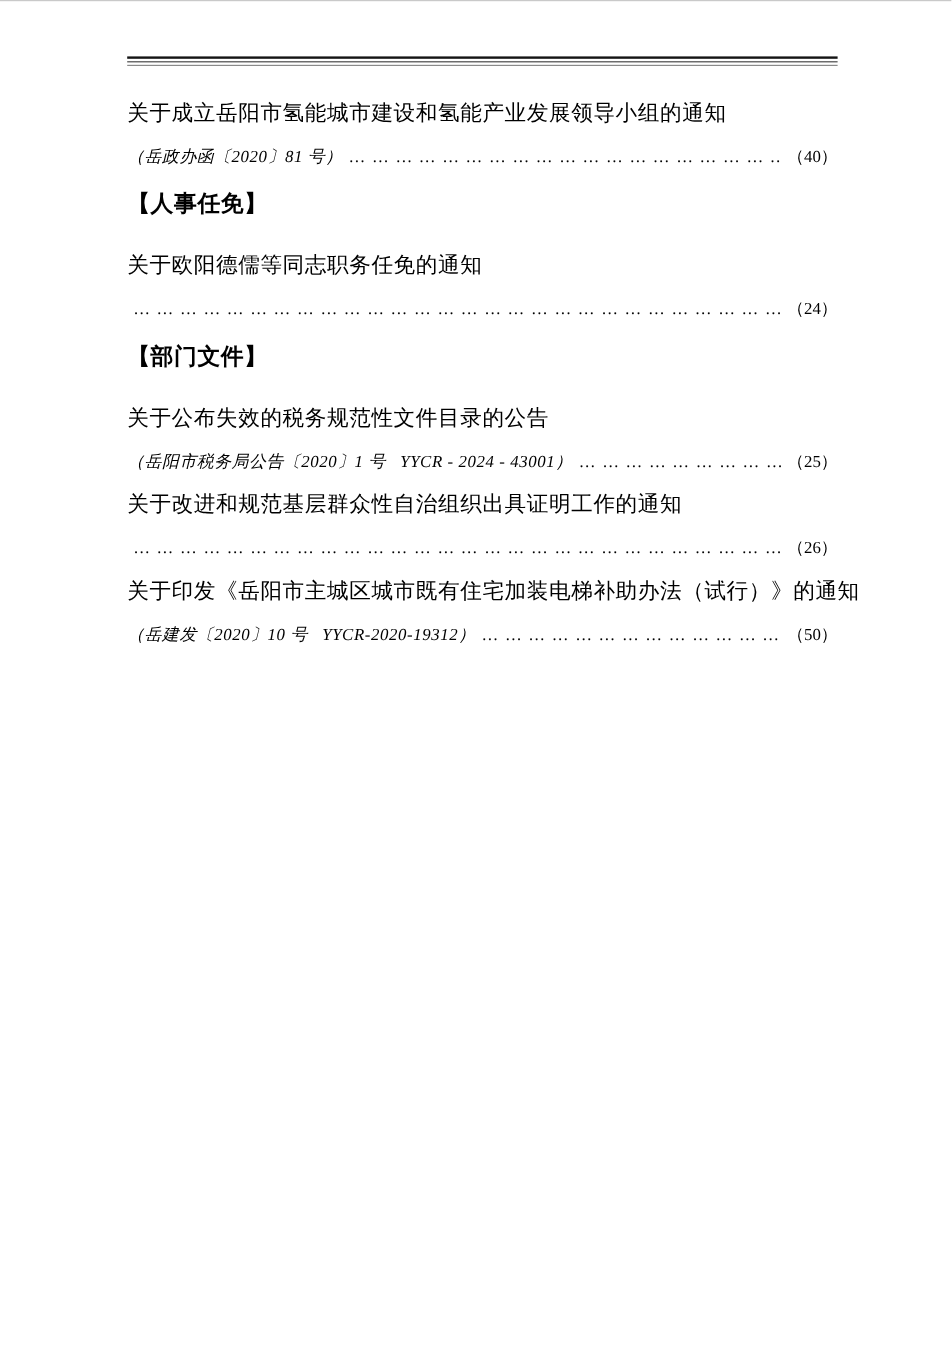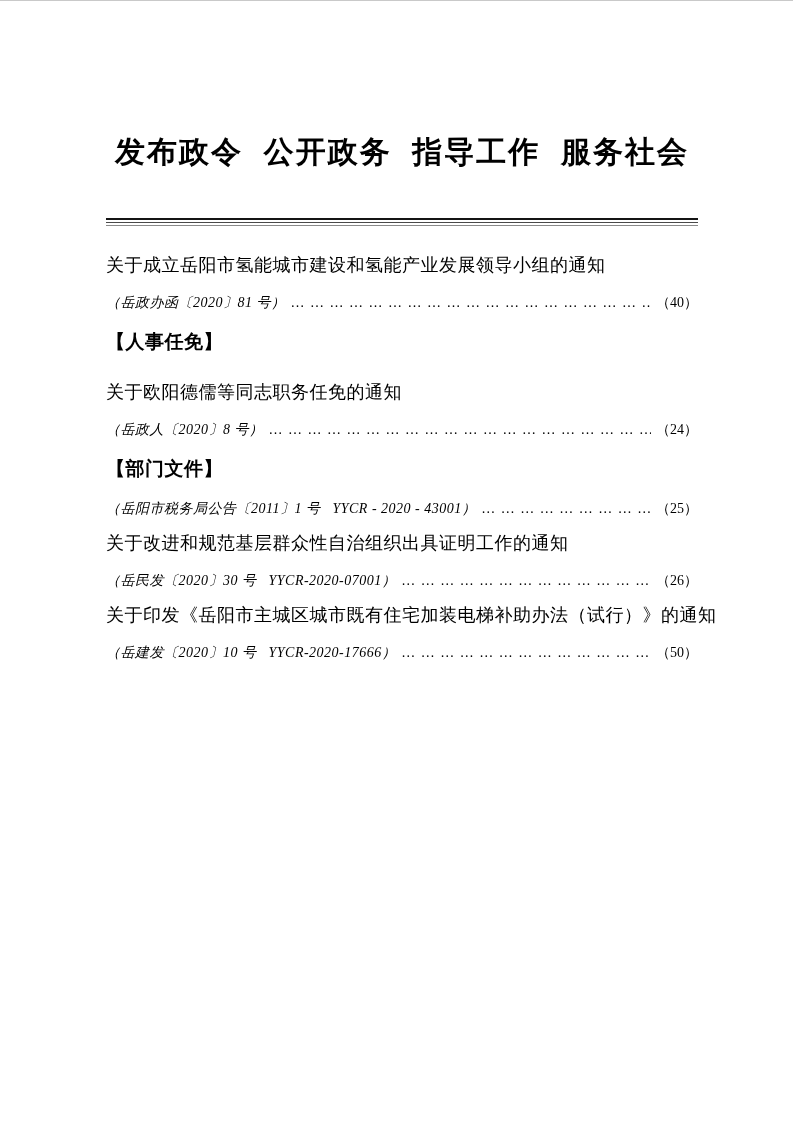--- a/index.html
+++ b/index.html
@@ -77,63 +77,61 @@
   .mt-sec       { margin-top: 15px; }
   .mt-after-sec { margin-top: 26px; }
   .mt-entry     { margin-top: 12px; }
 </style>
 </head>
 <body>
 
 <div class="sheet">
   <div class="content">
 
-    <h1 class="masthead">发布政令  公开政务  指导工作  服务社会</h1>
 
     <div class="rule">
       <div class="r1"></div>
       <div class="r2"></div>
       <div class="r3"></div>
     </div>
 
     <div class="toc">
 
       <div class="entry-title mt-first">关于成立岳阳市氢能城市建设和氢能产业发展领导小组的通知</div>
       <div class="ref-row mt-line">
         <span class="issue">（岳政办函〔2020〕81 号）</span>
         <span class="leader">… … … … … … … … … … … … … … … … … … … … … … … … … … … … … … … … … … … … … … … … … … … … …</span>
         <span class="pagenum">（40）</span>
       </div>
 
       <div class="section-heading mt-sec">【人事任免】</div>
 
       <div class="entry-title mt-after-sec">关于欧阳德儒等同志职务任免的通知</div>
       <div class="ref-row mt-line">
-        <span class="issue">（岳政人〔2020〕8 号）</span>
         <span class="leader">… … … … … … … … … … … … … … … … … … … … … … … … … … … … … … … … … … … … … … … … … … … … …</span>
         <span class="pagenum">（24）</span>
       </div>
 
       <div class="section-heading mt-sec">【部门文件】</div>
 
+      <div class="entry-title mt-after-sec">关于公布失效的税务规范性文件目录的公告</div>
       <div class="ref-row mt-line">
-        <span class="issue">（岳阳市税务局公告〔2011〕1 号   YYCR - 2020 - 43001）</span>
+        <span class="issue">（岳阳市税务局公告〔2020〕1 号   YYCR - 2024 - 43001）</span>
         <span class="leader">… … … … … … … … … … … … … … … … … … … … … … … … … … … … … … … … … … … … … … … … … … … … …</span>
         <span class="pagenum">（25）</span>
       </div>
 
       <div class="entry-title mt-entry">关于改进和规范基层群众性自治组织出具证明工作的通知</div>
       <div class="ref-row mt-line">
-        <span class="issue">（岳民发〔2020〕30 号   YYCR-2020-07001）</span>
         <span class="leader">… … … … … … … … … … … … … … … … … … … … … … … … … … … … … … … … … … … … … … … … … … … … …</span>
         <span class="pagenum">（26）</span>
       </div>
 
       <div class="entry-title mt-entry">关于印发《岳阳市主城区城市既有住宅加装电梯补助办法（试行）》的通知</div>
       <div class="ref-row mt-line">
-        <span class="issue">（岳建发〔2020〕10 号   YYCR-2020-17666）</span>
+        <span class="issue">（岳建发〔2020〕10 号   YYCR-2020-19312）</span>
         <span class="leader">… … … … … … … … … … … … … … … … … … … … … … … … … … … … … … … … … … … … … … … … … … … … …</span>
         <span class="pagenum">（50）</span>
       </div>
 
     </div>
   </div>
 </div>
 
 </body></html>

